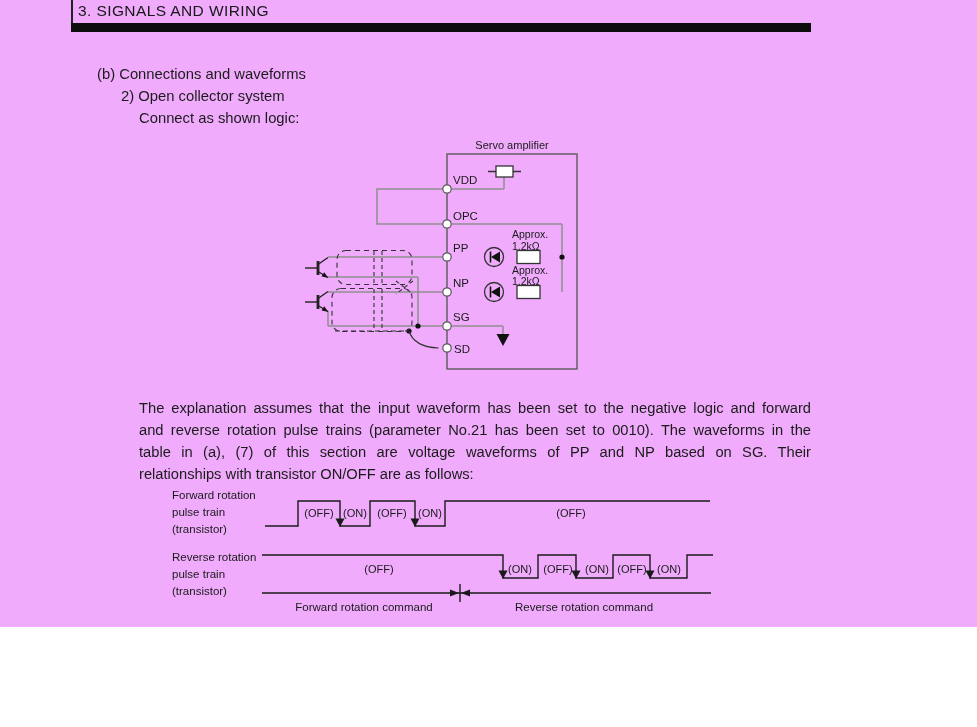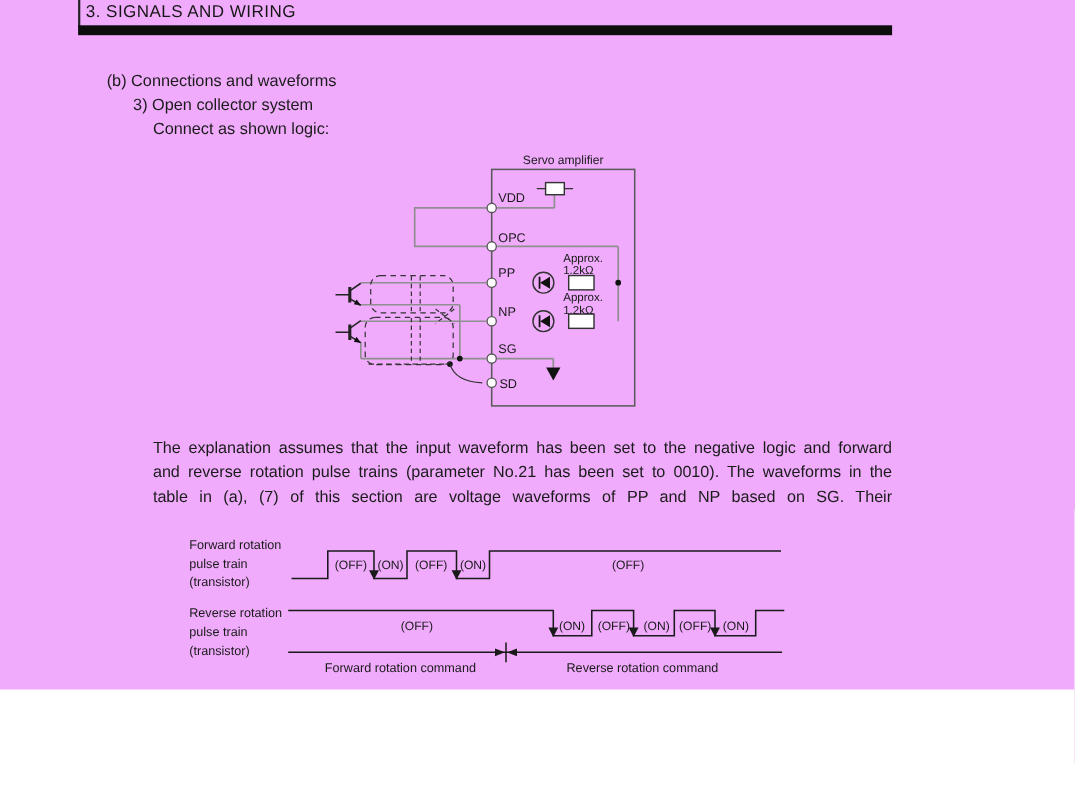--- a/index.html
+++ b/index.html
@@ -28,21 +28,21 @@
 </head>
 <body>
 
 <div id="page">
 
   <div class="abs" id="hdr-edge"></div>
   <div class="abs" id="hdr-title">3. SIGNALS AND WIRING</div>
   <div class="abs" id="hdr-bar"></div>
 
   <div class="abs serif" id="item-b">(b) Connections and waveforms</div>
-  <div class="abs serif" id="item-1">3) Open collector system</div>
+  <div class="abs serif" id="item-1">2) Open collector system</div>
   <div class="abs serif" id="item-intro">Connect as shown logic:</div>
 
   <svg class="abs" style="left:295px;top:130px;" width="300" height="250" viewBox="0 0 300 250">
 
     <g stroke="#8f8f8f" stroke-width="1.5" fill="none">
       <polyline points="148,59 82,59 82,94 148,94"></polyline>
       <line x1="157" y1="59" x2="209" y2="59"></line>
       <line x1="209" y1="59" x2="209" y2="47"></line>
       <line x1="157" y1="94" x2="267" y2="94"></line>
       <line x1="267" y1="94" x2="267" y2="162"></line>
@@ -132,20 +132,21 @@
     <text x="158" y="122" class="lbl115">PP</text>
     <text x="158" y="157" class="lbl115">NP</text>
     <text x="158" y="191" class="lbl115">SG</text>
     <text x="159" y="223" class="lbl115">SD</text>
   </svg>
 
   <div class="abs serif" id="para">
     <div class="jline">The explanation assumes that the input waveform has been set to the negative logic and forward</div>
     <div class="jline">and reverse rotation pulse trains (parameter No.21 has been set to 0010). The waveforms in the</div>
     <div class="jline">table in (a), (7) of this section are voltage waveforms of PP and NP based on SG. Their</div>
+    <div class="lline">relationships with transistor ON/OFF are as follows:</div>
   </div>
 
   <svg class="abs" style="left:160px;top:480px;" width="680" height="140" viewBox="0 0 680 140">
 
     <text x="12" y="19" class="lbl115">Forward rotation</text>
     <text x="12" y="36" class="lbl115">pulse train</text>
     <text x="12" y="53" class="lbl115">(transistor)</text>
 
     <polyline points="105,46 138,46 138,21 180,21 180,46 210,46 210,21 255,21 255,46 285,46 285,21 550,21" fill="none" stroke="#1a1a1a" stroke-width="1.4"></polyline>
     <polygon points="180,47 175.5,38.5 184.5,38.5" fill="#1a1a1a"></polygon>

